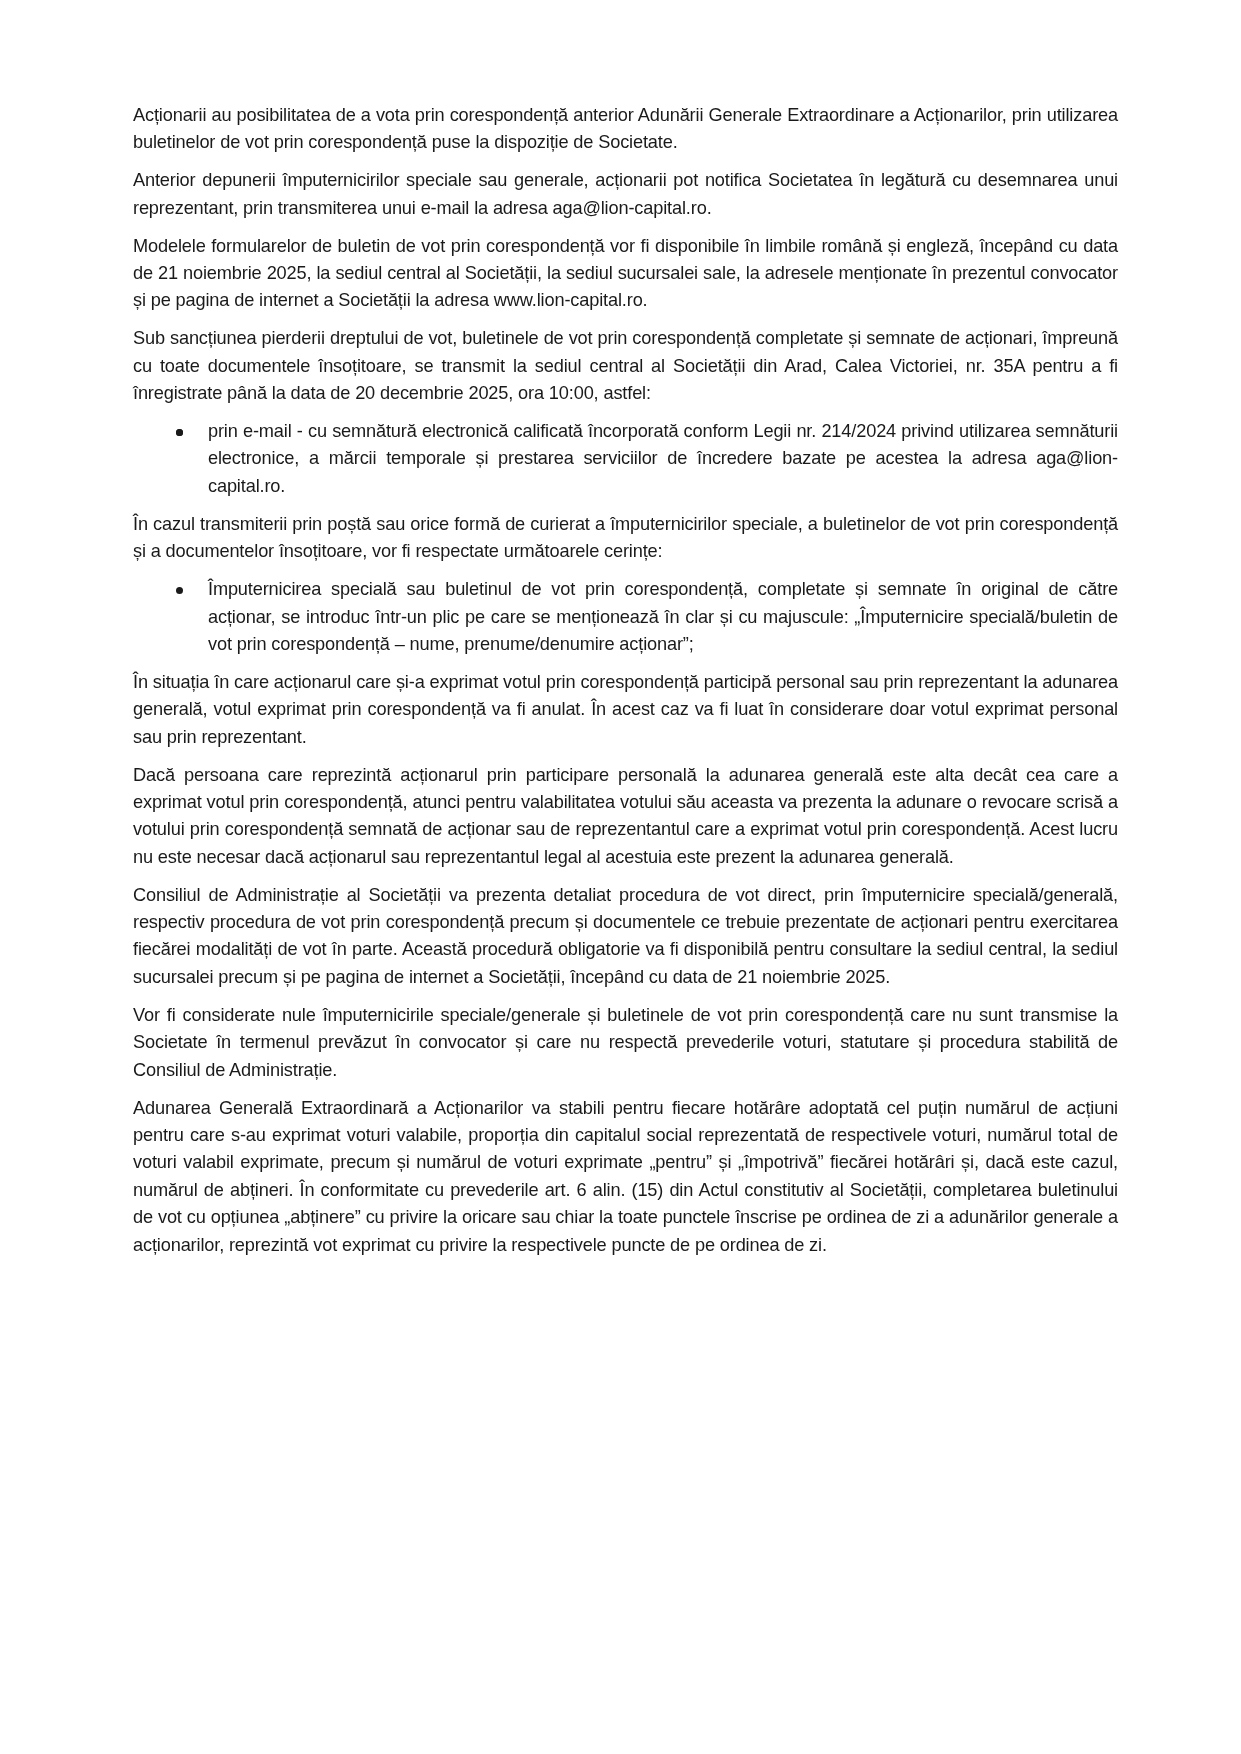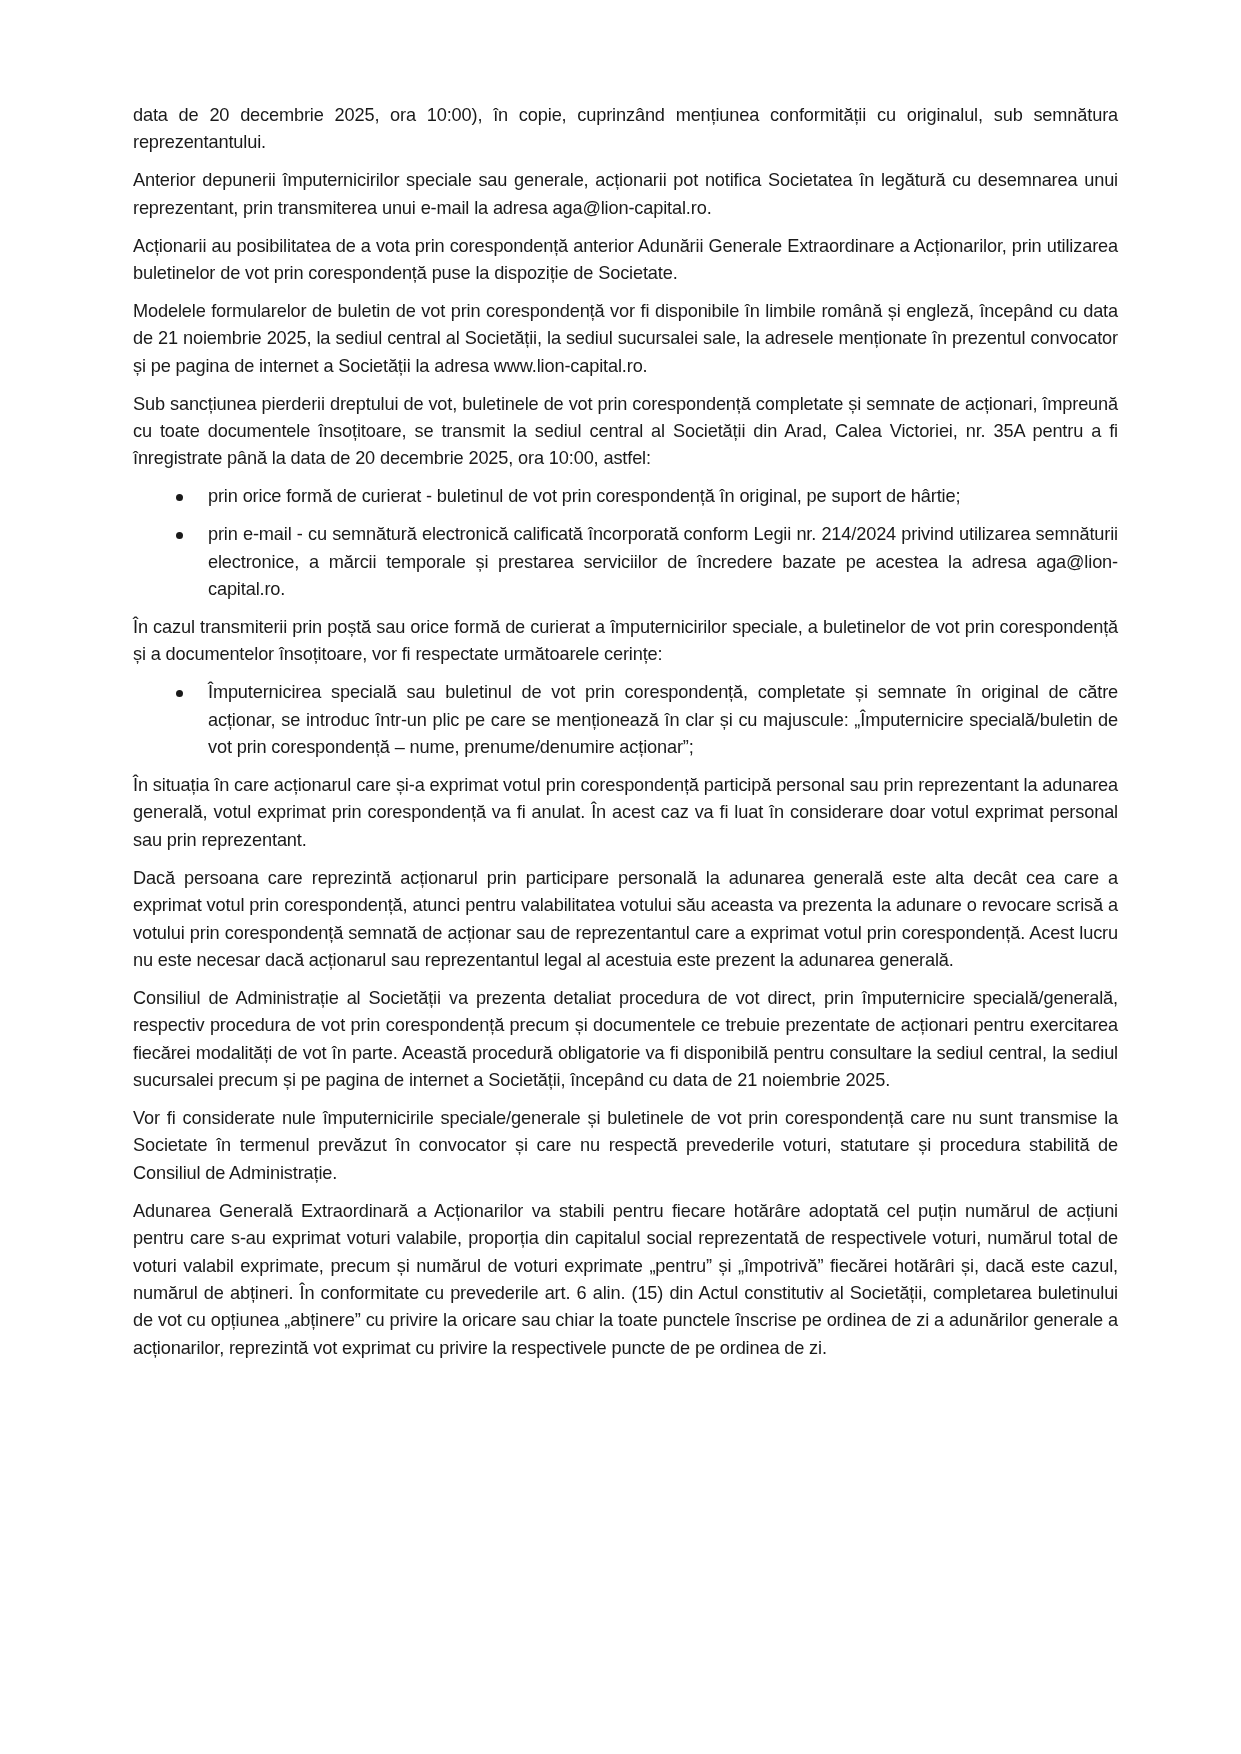--- a/index.html
+++ b/index.html
@@ -38,30 +38,28 @@
     width: 7px;
     height: 7px;
     border-radius: 50%;
     background: #1a1a1a;
   }
 </style>
 </head>
 <body>
 
 <div class="page">
-  <p class="para">data de 20 decembrie 2025, ora 10:00), în copie, cuprinzând mențiunea conformității cu originalul, sub semnătura reprezentantului.</p>
+  <p class="para">Acționarii au posibilitatea de a vota prin corespondență anterior Adunării Generale Extraordinare a Acționarilor, prin utilizarea buletinelor de vot prin corespondență puse la dispoziție de Societate.</p>
   <p class="para">Anterior depunerii împuternicirilor speciale sau generale, acționarii pot notifica Societatea în legătură cu desemnarea unui reprezentant, prin transmiterea unui e-mail la adresa aga@lion-capital.ro.</p>
-  <p class="para">Acționarii au posibilitatea de a vota prin corespondență anterior Adunării Generale Extraordinare a Acționarilor, prin utilizarea buletinelor de vot prin corespondență puse la dispoziție de Societate.</p>
   <p class="para">Modelele formularelor de buletin de vot prin corespondență vor fi disponibile în limbile română și engleză, începând cu data de 21 noiembrie 2025, la sediul central al Societății, la sediul sucursalei sale, la adresele menționate în prezentul convocator și pe pagina de internet a Societății la adresa www.lion-capital.ro.</p>
   <p class="para">Sub sancțiunea pierderii dreptului de vot, buletinele de vot prin corespondență completate și semnate de acționari, împreună cu toate documentele însoțitoare, se transmit la sediul central al Societății din Arad, Calea Victoriei, nr. 35A pentru a fi înregistrate până la data de 20 decembrie 2025, ora 10:00, astfel:</p>
 
   <ul class="bullets">
     <li>
       <span class="bullet-dot"></span>
-      <span>prin orice formă de curierat - buletinul de vot prin corespondență în original, pe suport de hârtie;</span>
     </li>
     <li>
       <span class="bullet-dot"></span>
       <span>prin e-mail - cu semnătură electronică calificată încorporată conform Legii nr. 214/2024 privind utilizarea semnăturii electronice, a mărcii temporale și prestarea serviciilor de încredere bazate pe acestea la adresa aga@lion-capital.ro.</span>
     </li>
   </ul>
 
   <p class="para">În cazul transmiterii prin poștă sau orice formă de curierat a împuternicirilor speciale, a buletinelor de vot prin corespondență și a documentelor însoțitoare, vor fi respectate următoarele cerințe:</p>
 
   <ul class="bullets">

